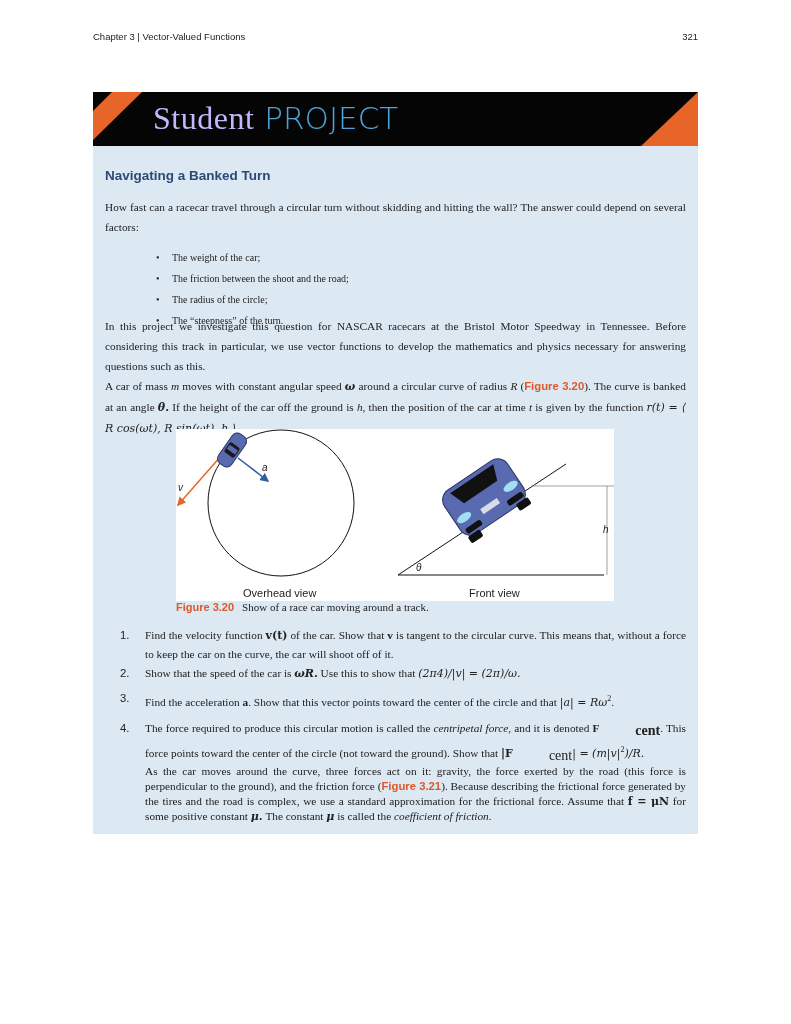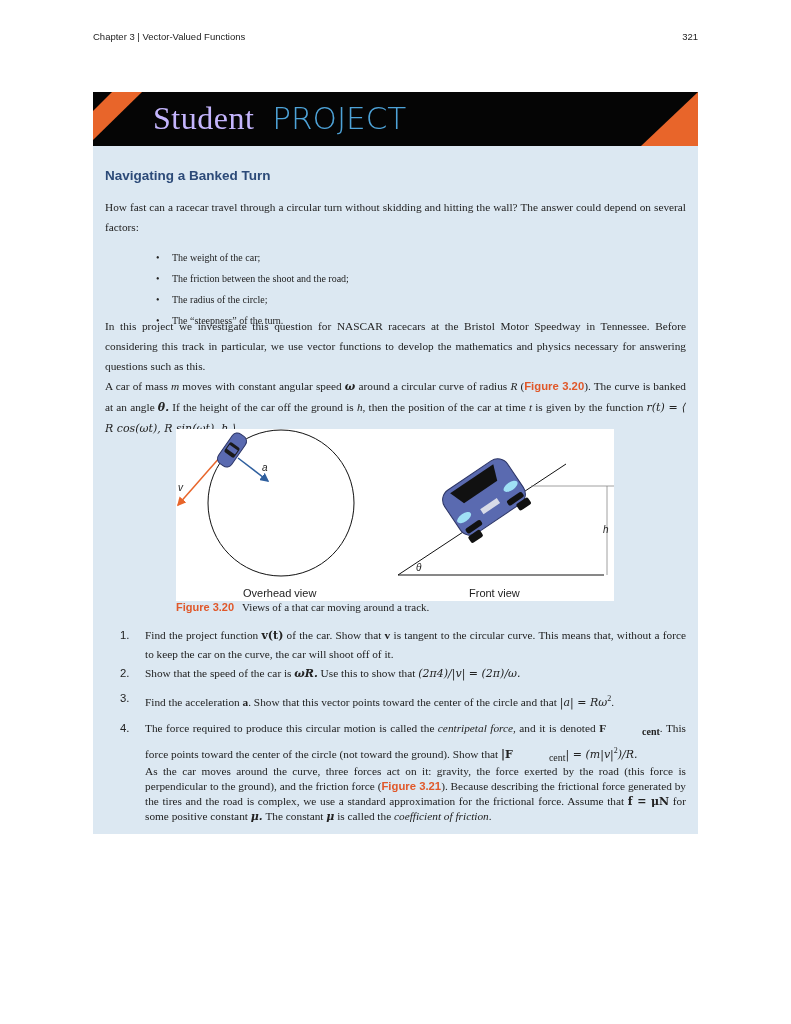--- a/index.html
+++ b/index.html
@@ -3,39 +3,39 @@
 <meta charset="utf-8">
 <style>
   html, body { margin: 0; padding: 0; background: #ffffff; }
   body { width: 791px; height: 1024px; position: relative; overflow: hidden; font-family: "Liberation Serif", serif; color: #222; }
   .running-head { position: absolute; top: 31px; left: 93px; width: 605px; font-family: "Liberation Sans", sans-serif; font-size: 9.5px; color: #222; }
   .running-head .page-num { position: absolute; right: 0; top: 0; }
   .banner { position: absolute; top: 92px; left: 93px; width: 605px; height: 54px; background: #050505; overflow: hidden; }
   .banner svg { position: absolute; left: 0; top: 0; }
   .banner-title { position: absolute; left: 60px; top: 6px; font-size: 35px; line-height: 40px; white-space: nowrap; }
   .banner-title .w1 { font-family: Liberation Serif, serif; color: #c4b5fd; letter-spacing: 0.5px; font-size: 32px; }
-  .banner-title .w2 { font-family: "DejaVu Sans", sans-serif; color: #4ea3d8; font-weight: 300; font-size: 31px; margin-left: 18px; }
+  .banner-title .w2 { font-family: "DejaVu Sans", sans-serif; color: #4ea3d8; font-weight: 300; font-size: 31px; margin-left: 10px; }
   .panel { position: absolute; top: 146px; left: 93px; width: 605px; height: 688px; background: #dce8f2; }
   .content { position: absolute; left: 105px; width: 581px; font-size: 11.3px; line-height: 20px; text-align: justify; }
   .section-title { position: absolute; top: 168px; left: 105px; font-family: "Liberation Sans", sans-serif; font-weight: bold; font-size: 13.5px; color: #2c4a78; text-align: right; }
   p { margin: 0; }
   .bullets { position: absolute; left: 140px; list-style: none; margin: 16px; padding: 0; font-size: 10px; }
   .bullets li { position: relative; padding-left: 16px; height: 21px; line-height: 16px; }
   .bullets li::before { content: "•"; position: absolute; left: 0; top: 0; }
   .fig-ref { font-family: "Liberation Sans", sans-serif; color: #e0582a; font-weight: bold; }
   .figure { position: absolute; top: 429px; left: 176px; width: 438px; height: 172px; background: #ffffff; }
   .fig-caption { position: absolute; top: 601px; left: 176px; font-size: 11px; white-space: nowrap; }
   .fig-caption .fig-num { font-family: "Liberation Sans", sans-serif; color: #e0582a; font-weight: bold; margin-right: 8px; }
   .exercise { position: absolute; left: 120px; width: 566px; font-size: 11.3px; line-height: 19px; text-align: justify; }
   .exercise .num { position: absolute; left: 0; top: 0; font-family: "Liberation Sans", sans-serif; font-size: 11.3px; }
   .exercise .body { margin-left: 25px; display: block; }
   .math { font-family: "DejaVu Serif", serif; font-style: italic; font-size: 11px; }
   .mathb { font-family: "DejaVu Serif", serif; font-weight: bold; font-size: 11px; }
   i { font-style: italic; }
-  .sub { font-size: 10px; vertical-align: -3px; margin-left: 36px; }
+  .sub { font-size: 14px; vertical-align: -3px; margin-left: 36px; }
   .sup { font-size: 8px; vertical-align: 5px; }
   .followup { position: absolute; left: 145px; top: 764px; width: 541px; font-size: 11.3px; line-height: 15px; text-align: justify; }
   .svg-text { font-family: "Liberation Sans", sans-serif; font-size: 11px; fill: #222; }
   .svg-italic { font-family: "Liberation Sans", sans-serif; font-size: 10px; font-style: italic; fill: #222; }
 </style>
 </head>
 <body>
 
 <div class="running-head">
   <span>Chapter 3 | Vector-Valued Functions</span>
@@ -108,26 +108,26 @@
       <rect x="16" y="16" width="18" height="6" rx="2" fill="#111"></rect>
       <rect x="-36" y="24" width="14" height="8" rx="2" fill="#111"></rect>
       <rect x="22" y="24" width="14" height="8" rx="2" fill="#111"></rect>
     </g>
     <text class="svg-italic" x="240" y="142">θ</text>
     <text class="svg-italic" x="427" y="104">h</text>
     <text class="svg-text" x="293" y="168">Front view</text>
   </svg>
 </div>
 <div class="fig-caption">
-  <span class="fig-num">Figure 3.20</span><span>Views of a that car moving around a track.</span>
+  <span class="fig-num">Figure 3.20</span><span>Show of a race car moving around a track.</span>
 </div>
 
 <div class="exercise" style="top:626px;">
   <span class="num">1.</span>
-  <span class="body"><span>Find the project function </span><span class="mathb">v(t)</span><span> of the car. Show that </span><b>v</b><span> is tangent to the circular curve. This means that, without a force to keep the car on the curve, the car will shoot off of it.</span></span>
+  <span class="body"><span>Find the velocity function </span><span class="mathb">v(t)</span><span> of the car. Show that </span><b>v</b><span> is tangent to the circular curve. This means that, without a force to keep the car on the curve, the car will shoot off of it.</span></span>
 </div>
 
 <div class="exercise" style="top:664px;">
   <span class="num">2.</span>
   <span class="body"><span>Show that the speed of the car is </span><span class="math" style="font-weight:bold;">ωR.</span><span> Use this to show that </span><span class="math">(2π4)/|v| = (2π)/ω.</span></span>
 </div>
 
 <div class="exercise" style="top:689px;">
   <span class="num">3.</span>
   <span class="body"><span>Find the acceleration </span><b>a</b><span>. Show that this vector points toward the center of the circle and that </span><span class="math">|a| = Rω</span><span class="sup">2</span><span>.</span></span>

